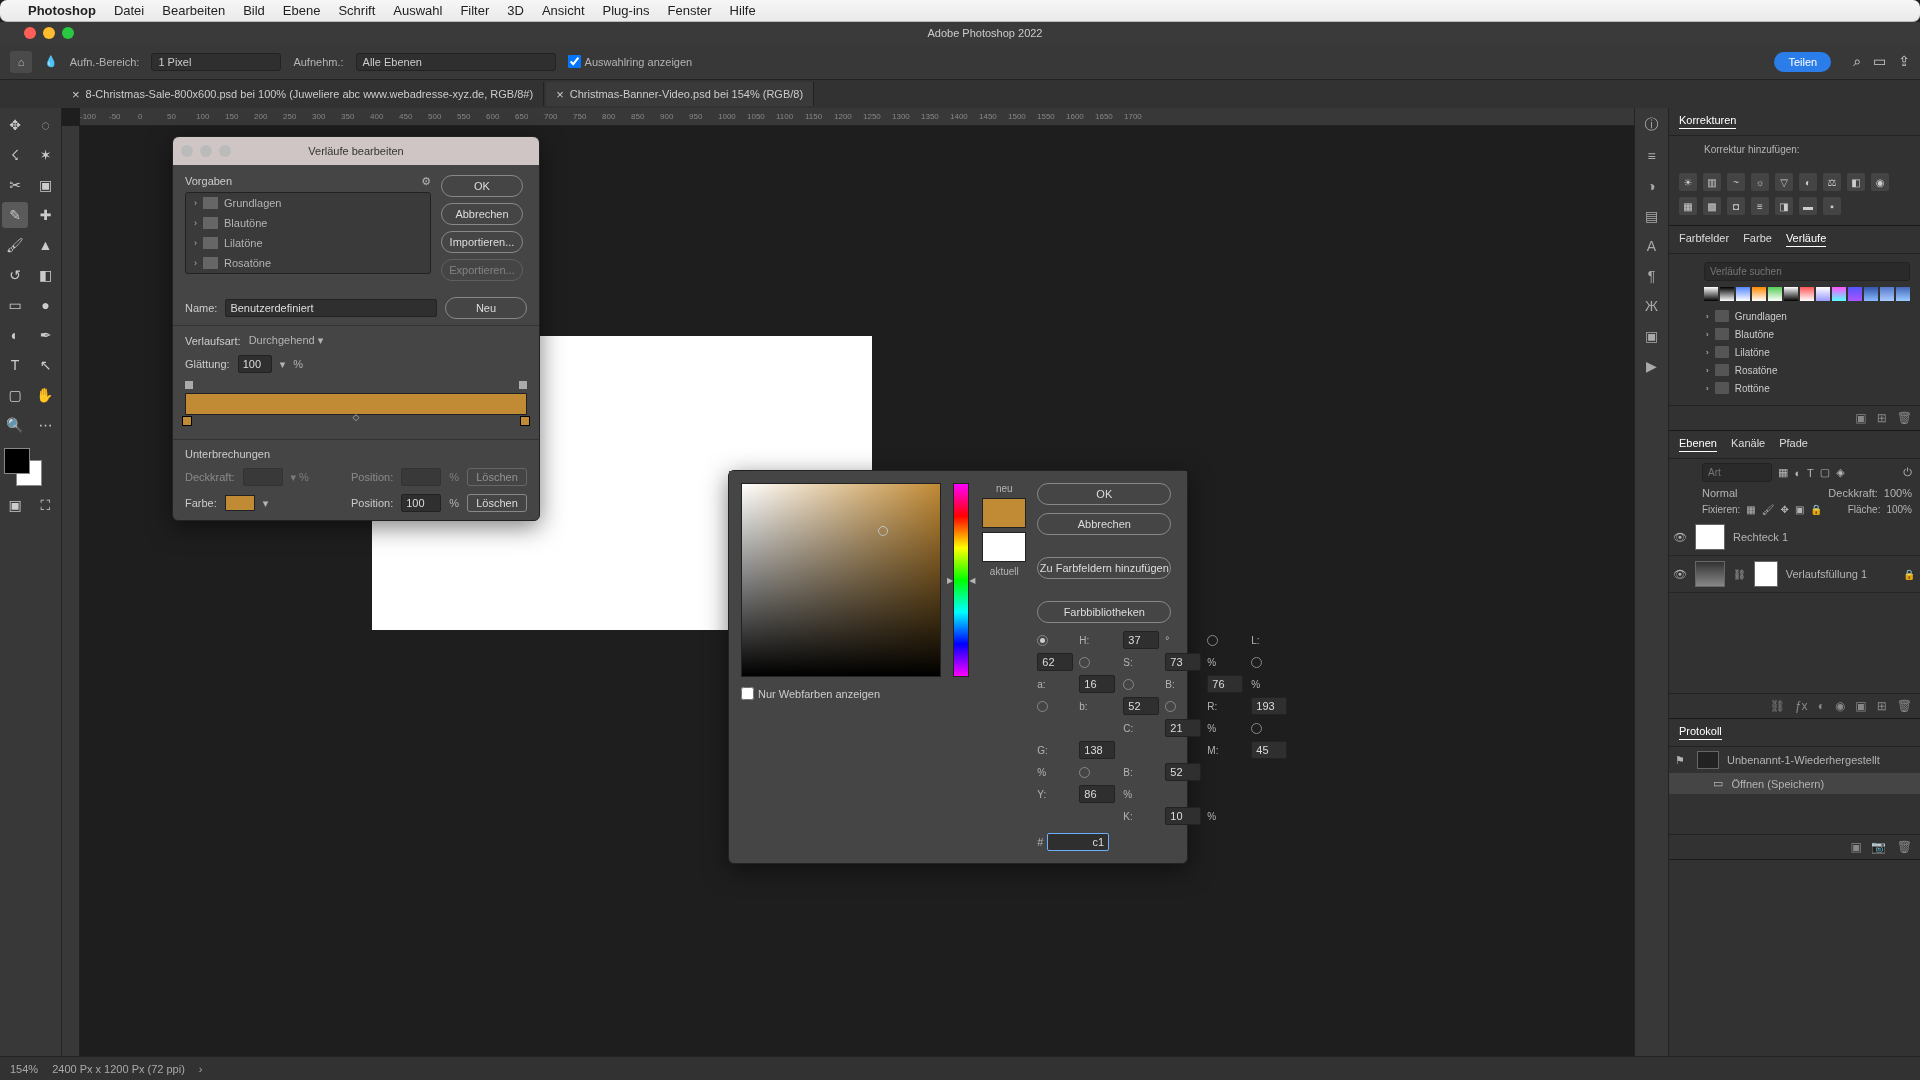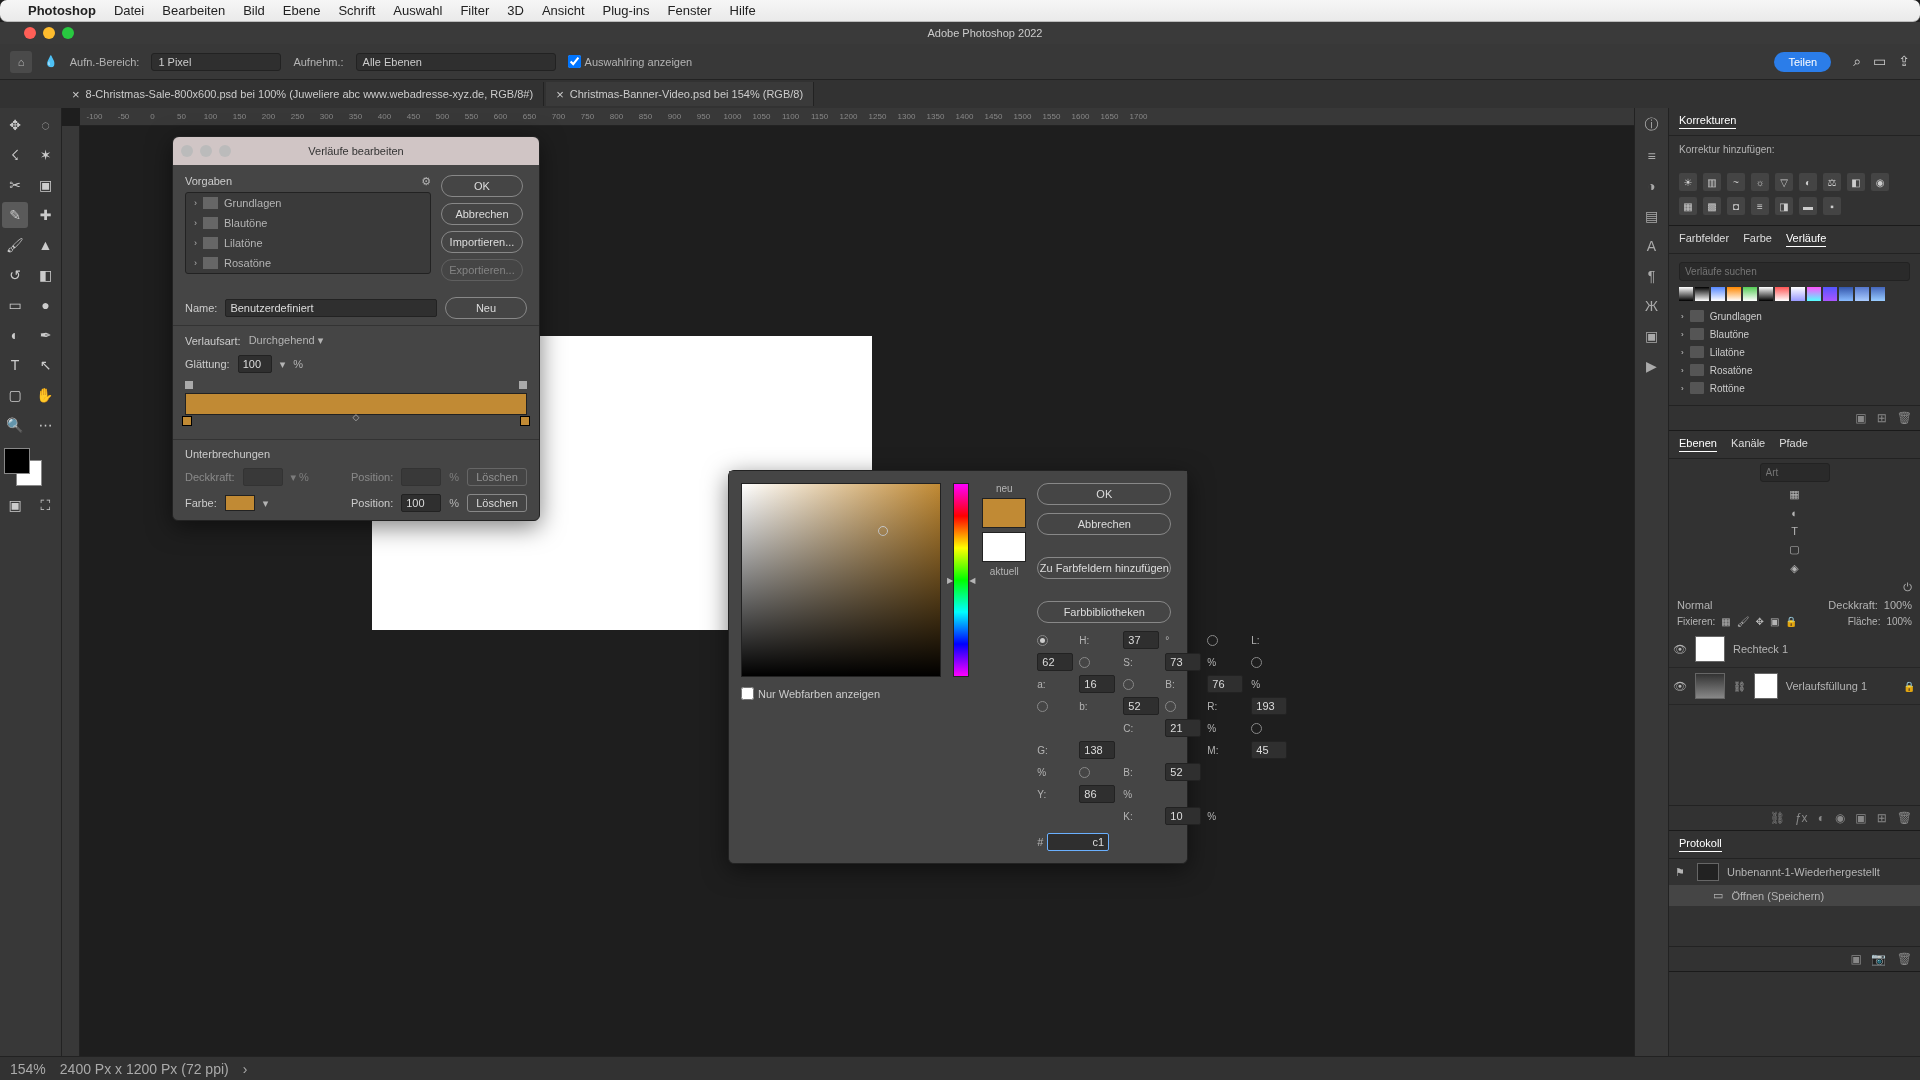--- a/index.html
+++ b/index.html
@@ -34,32 +34,32 @@
 .workspace { position: absolute; top: 108px; bottom: 24px; left:0; right:0; display:flex; }
 .tool-panel { width: 62px; background: #383838; border-right:1px solid #222; padding: 4px 2px; display:grid; grid-template-columns:1fr 1fr; gap:4px; align-content:start; }
 .tool { width:26px; height:26px; border-radius:3px; display:flex; align-items:center; justify-content:center; color:#ccc; font-size:14px; }
 .tool.sel { background:#5a5a5a; }
 .fgbg-wrap { grid-column: span 2; position:relative; height:40px; margin-top:6px; }
 .fgbg-wrap .fg { position:absolute; top:0; left:2px; width:26px; height:26px; background:#000; border:1px solid #888; }
 .fgbg-wrap .bg { position:absolute; top:12px; left:14px; width:26px; height:26px; background:#fff; border:1px solid #888; }
 
 .canvas-area { flex:1; background:#1e1e1e; position:relative; }
 .ruler-h { position:absolute; top:0; left:18px; right:0; height:18px; background:#383838; border-bottom:1px solid #222; display:flex; overflow:hidden; font-size:8px; color:#888; }
-.ruler-h span { width:29px; text-align:center; border-right:0; padding-top:4px; flex-shrink:0; }
+.ruler-h span { width:29px; text-align:left; border-right:0; padding-top:4px; flex-shrink:0; }
 .ruler-v { position:absolute; top:18px; left:0; width:18px; bottom:0; background:#383838; border-right:1px solid #222; }
 .canvas-doc { position:absolute; top:228px; left:310px; width:500px; height:294px; background:#fff; }
 
 
 .right-cluster { width:252px; background:#323232; display:flex; flex-direction:column; border-left:1px solid #222; }
 .right-strip { width:34px; background:#383838; border-left:1px solid #222; display:flex; flex-direction:column; align-items:center; gap:14px; padding-top:8px; color:#aaa; font-size:14px; }
 
 .panel { border-bottom:1px solid #1a1a1a; }
 .panel-header { background:#323232; padding:6px 10px; font-size:11px; color:#ddd; display:flex; gap:14px; border-bottom:1px solid #222; }
 .panel-header span.active { color:#fff; border-bottom:1px solid #fff; padding-bottom:2px; }
-.panel-body { padding:8px 10px; }
+.panel-body { padding:8px 10px;margin-left:25px; }
 
 .adj-icons { display:flex; gap:6px; flex-wrap:wrap; padding:4px 10px 10px; }
 .adj-icons i { width:18px; height:18px; background:#444; border-radius:2px; display:flex; align-items:center; justify-content:center; font-style:normal; font-size:10px; color:#ccc; }
 
 .search-field { width:100%; background:#2a2a2a; border:1px solid #222; border-radius:3px; padding:3px 5px; color:#aaa; font-size:10px; }
 .swatch-row { display:flex; gap:2px; margin-top:6px; }
 .swatch-row i { width:14px; height:14px; }
 .folder-list { margin-top:6px; }
 .folder-list div { display:flex; align-items:center; gap:6px; padding:3px 2px; font-size:10px; color:#ccc; }
 .folder-list .chev { font-size:8px; }
@@ -68,21 +68,21 @@
 .layer-row { display:flex; align-items:center; gap:8px; padding:5px 4px; border-bottom:1px solid #262626; }
 .layer-row .eye { width:14px; text-align:center; }
 .layer-row .thumb { width:30px; height:26px; background:#fff; border:1px solid #666; }
 .layer-row .name { flex:1; font-size:11px; }
 .layer-row .lock { font-size:10px; }
 
 .history-body { font-size:11px; }
 .history-row { display:flex; align-items:center; gap:8px; padding:4px 6px; }
 .history-row.sel { background:#454545; }
 
-.status-bar { position:absolute; bottom:0; left:0; right:0; height:24px; background:#323232; display:flex; align-items:center; padding:0 10px; font-size:14px; color:#aaa; gap:14px; border-top:1px solid #222; }
+.status-bar { position:absolute; bottom:0; left:0; right:0; height:24px; background:#323232; display:flex; align-items:center; padding:0 10px; font-size:11px; color:#aaa; gap:14px; border-top:1px solid #222; }
 
 
 .dlg { position:absolute; background:#454545; border:1px solid #222; border-radius:6px; box-shadow:0 6px 24px rgba(0,0,0,.5); }
 .dlg-title { height:28px; background:#d0c5c5; border-radius:6px 6px 0 0; display:flex; align-items:center; justify-content:center; color:#333; font-size:11px; position:relative; }
 .dlg-title .traffic { position:absolute; left:8px; }
 .dlg-title .traffic span { background:#bbb; }
 .dlg-ok { background:#454545; border:1px solid #888; color:#ddd; border-radius:12px; padding:4px 0; width:82px; font-size:11px; }
 .presets { background:#3a3a3a; border:1px solid #222; border-radius:3px; margin:4px 0; }
 .presets .row { display:flex; align-items:center; gap:6px; padding:4px 8px; font-size:11px; }
 .presets .chev { font-size:9px; }
@@ -537,21 +537,21 @@
       </div>
     </div>
 
     <div class="panel" style="flex:0 0 auto;">
       <div class="panel-header">
         <span class="active">Ebenen</span>
         <span>Kanäle</span>
         <span>Pfade</span>
       </div>
       <div class="panel-body" style="padding:4px 8px;">
-        <div style="display:flex; gap:6px; align-items:center;flex-direction:column;">
+        <div style="display:flex; gap:6px; align-items:center;">
           <input class="search-field" style="width: 70px;" placeholder="Art">
           <span>▦</span>
           <span>◐</span>
           <span>T</span>
           <span>▢</span>
           <span>◈</span>
           <span style="margin-left:auto">⏻</span>
         </div>
         <div style="display:flex; gap:6px; align-items:center; margin-top:5px;">
           <span class="sel" style="flex:1">Normal</span>

